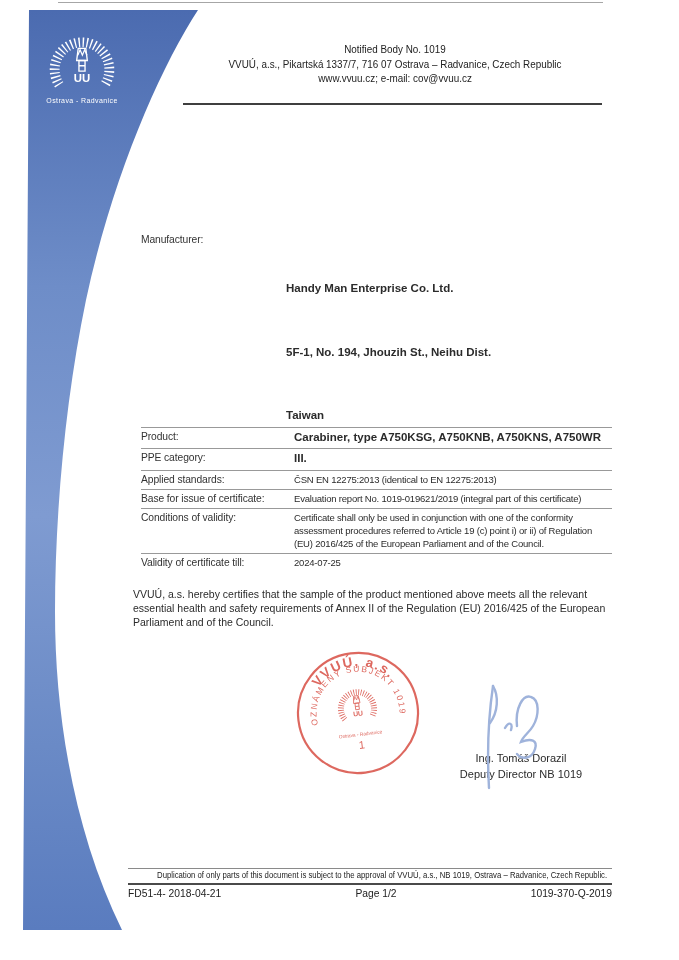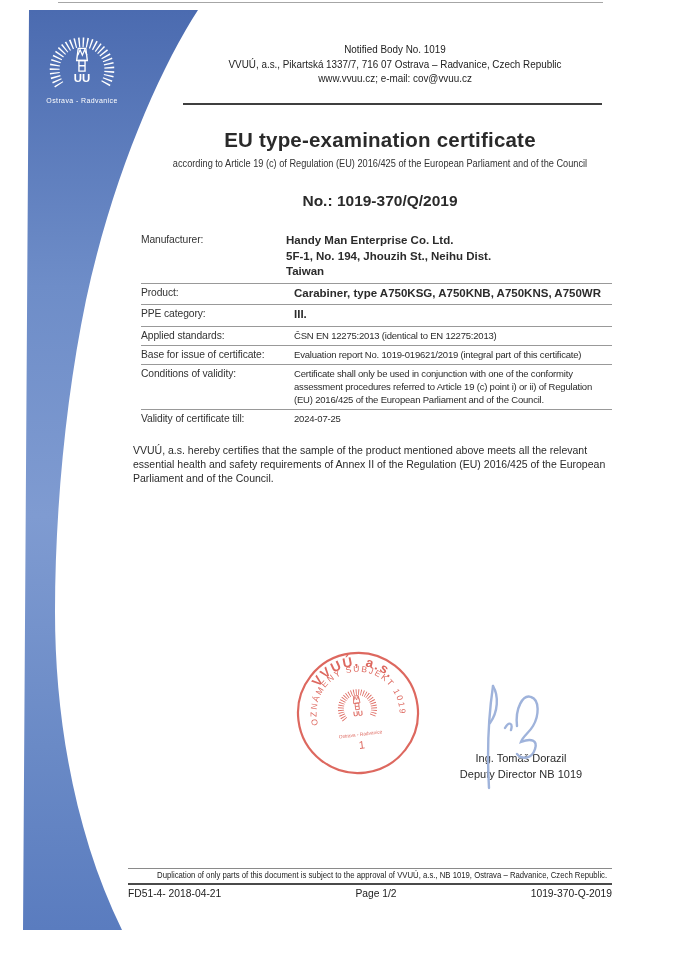--- a/index.html
+++ b/index.html
@@ -28,21 +28,21 @@
   .title-number{margin-top:23px;font-size:15.5px;font-weight:bold;}
 
   
   .content{position:absolute;left:133px;top:231px;width:479px;}
   .cert-table{margin-left:8px;width:471px;}
   .row{display:flex;padding:2px 0 3px 0;}
   .row + .row{border-top:1px solid #999;gap:8px;}
   .row .lbl{flex:0 0 145px;font-size:10.3px;letter-spacing:-.1px;color:#333;padding-top:1px;white-space:nowrap;}
   .row .val{flex:1;font-size:9.5px;letter-spacing:-.2px;line-height:13px;color:#2b2b2b;}
   .val.bold{font-weight:bold;font-size:11.5px;letter-spacing:0;line-height:15.5px;}
-  .val .vline{display:block;}
+  .val .vline{display:block;margin-top:48px;}
   .statement{margin-top:15px;width:479px;font-size:10.5px;line-height:14px;color:#2b2b2b;}
 
   
   .stamp{position:absolute;left:294px;top:649px;width:128px;height:128px;opacity:.88;}
   .stamp text{font-family:"Liberation Sans",sans-serif;}
 
   
   .signature{position:absolute;left:465px;top:668px;width:95px;height:125px;z-index:3;}
 
   .issue-block{position:absolute;left:168px;top:749px;width:112px;text-align:center;
@@ -97,25 +97,20 @@
   </svg>
   <div class="logo-caption">Ostrava - Radvanice</div>
 
   <div class="header">
     <div class="h-line">Notified Body No. 1019</div>
     <div class="h-line">VVUÚ, a.s., Pikartská 1337/7, 716 07 Ostrava – Radvanice, Czech Republic</div>
     <div class="h-line">www.vvuu.cz; e-mail: cov@vvuu.cz</div>
   </div>
   <div class="header-rule"></div>
 
-  <div class="title-block">
-    <div class="title-main">EU type-examination certificate</div>
-    <div class="title-sub">according to Article 19 (c) of Regulation (EU) 2016/425 of the European Parliament and of the Council</div>
-    <div class="title-number">No.: 1019-370/Q/2019</div>
-  </div>
 
   <div class="content">
     <div class="cert-table">
 
       <div class="row">
         <div class="lbl">Manufacturer:</div>
         <div class="val bold">
           <span class="vline">Handy Man Enterprise Co. Ltd.</span>
           <span class="vline">5F-1, No. 194, Jhouzih St., Neihu Dist.</span>
           <span class="vline">Taiwan</span>

